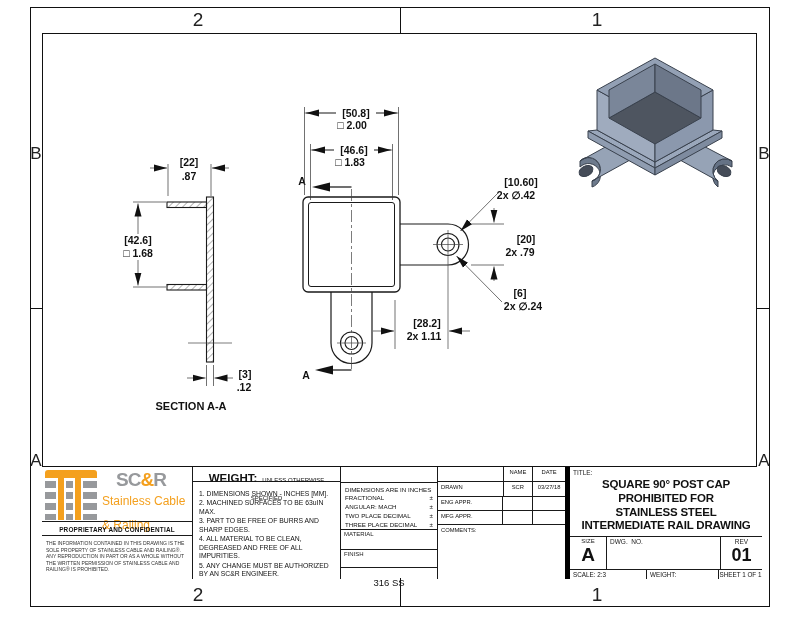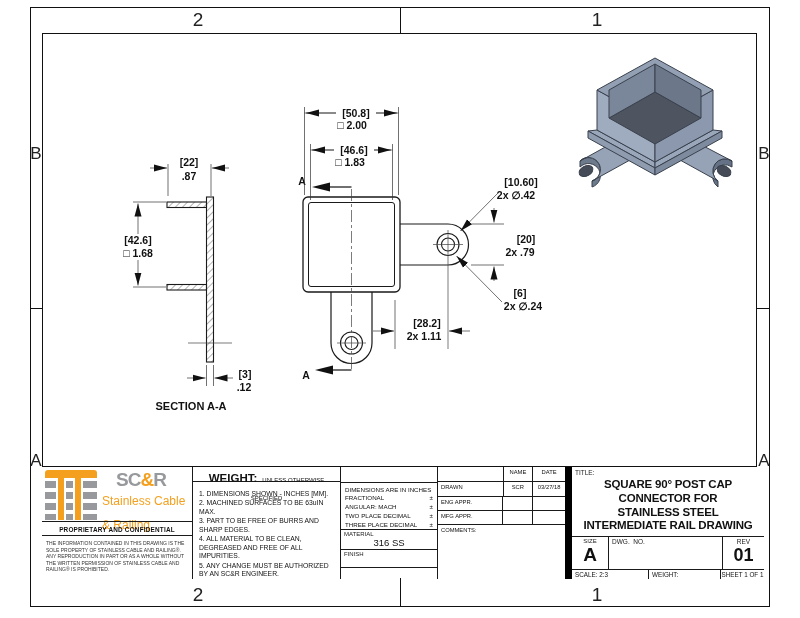--- a/index.html
+++ b/index.html
@@ -252,21 +252,21 @@
             <span>TWO PLACE DECIMAL</span>
             <span>±</span>
           </div>
         <div class="tolrow">
             <span>THREE PLACE DECIMAL</span>
             <span>±</span>
           </div>
       </div>
       <div class="abs" style="left:0;top:62px;width:96px;height:20px;border-top:1px solid #1a1a1a;padding:1px 3px;">
         <div class="lbl">MATERIAL</div>
-        <div style="font-size:9.5px;text-align:center;">316 SS</div>
+        <div style="font-size:9.5px;text-align:center;margin-top:40px;">316 SS</div>
       </div>
       <div class="abs" style="left:0;top:82px;width:96px;height:18px;border-top:1px solid #1a1a1a;padding:1px 3px;">
         <div class="lbl">FINISH</div>
         <div style="font-size:8px;"></div>
       </div>
       <div class="abs" style="left:0;top:100px;width:96px;height:12px;border-top:1px solid #1a1a1a;"></div>
     </div>
 
     <div class="cell" style="left:395px;top:0;width:128px;height:112px;border-left:1px solid #1a1a1a;">
       <div class="aprow" style="height:15px;">
@@ -285,25 +285,25 @@
         <div class="apc" style="width:32px;border-right:none;"></div>
       </div>
       <div class="aprow" style="height:14px;">
         <div class="apc" style="width:66px;">MFG APPR.</div>
         <div class="apc" style="width:30px;"></div>
         <div class="apc" style="width:32px;border-right:none;"></div>
       </div>
       <div style="height:54px;font-size:5.8px;padding:2px 0 0 3px;">COMMENTS:</div>
     </div>
 
-    <div class="cell" style="left:523px;top:0;width:192px;height:112px;border-left:7px solid #000000;padding-left:29px;">
+    <div class="cell" style="left:523px;top:0;width:192px;height:112px;border-left:5px solid #000000;padding-left:29px;">
       <div class="abs lbl" style="left:3px;top:2px;font-size:6.5px;">TITLE:</div>
       <div class="abs" style="left:0;top:11px;width:192px;">
         <div class="title-line">SQUARE 90° POST CAP</div>
-        <div class="title-line">CONNECTOR FOR</div>
+        <div class="title-line">PROHIBITED FOR</div>
         <div class="title-line">STAINLESS STEEL</div>
         <div class="title-line">INTERMEDIATE RAIL DRAWING</div>
       </div>
       <div class="abs" style="left:0;top:69px;width:192px;height:33px;border-top:1px solid #1a1a1a;display:flex;">
         <div style="width:37px;border-right:1px solid #1a1a1a;">
           <div class="lbl" style="text-align:center;padding-top:1px;">SIZE</div>
           <div class="bigval" style="font-size:19px;">A</div>
         </div>
         <div style="width:114px;border-right:1px solid #1a1a1a;">
           <div class="lbl" style="padding:1px 0 0 3px;font-size:6.5px;white-space:pre;">DWG.  NO.</div>

